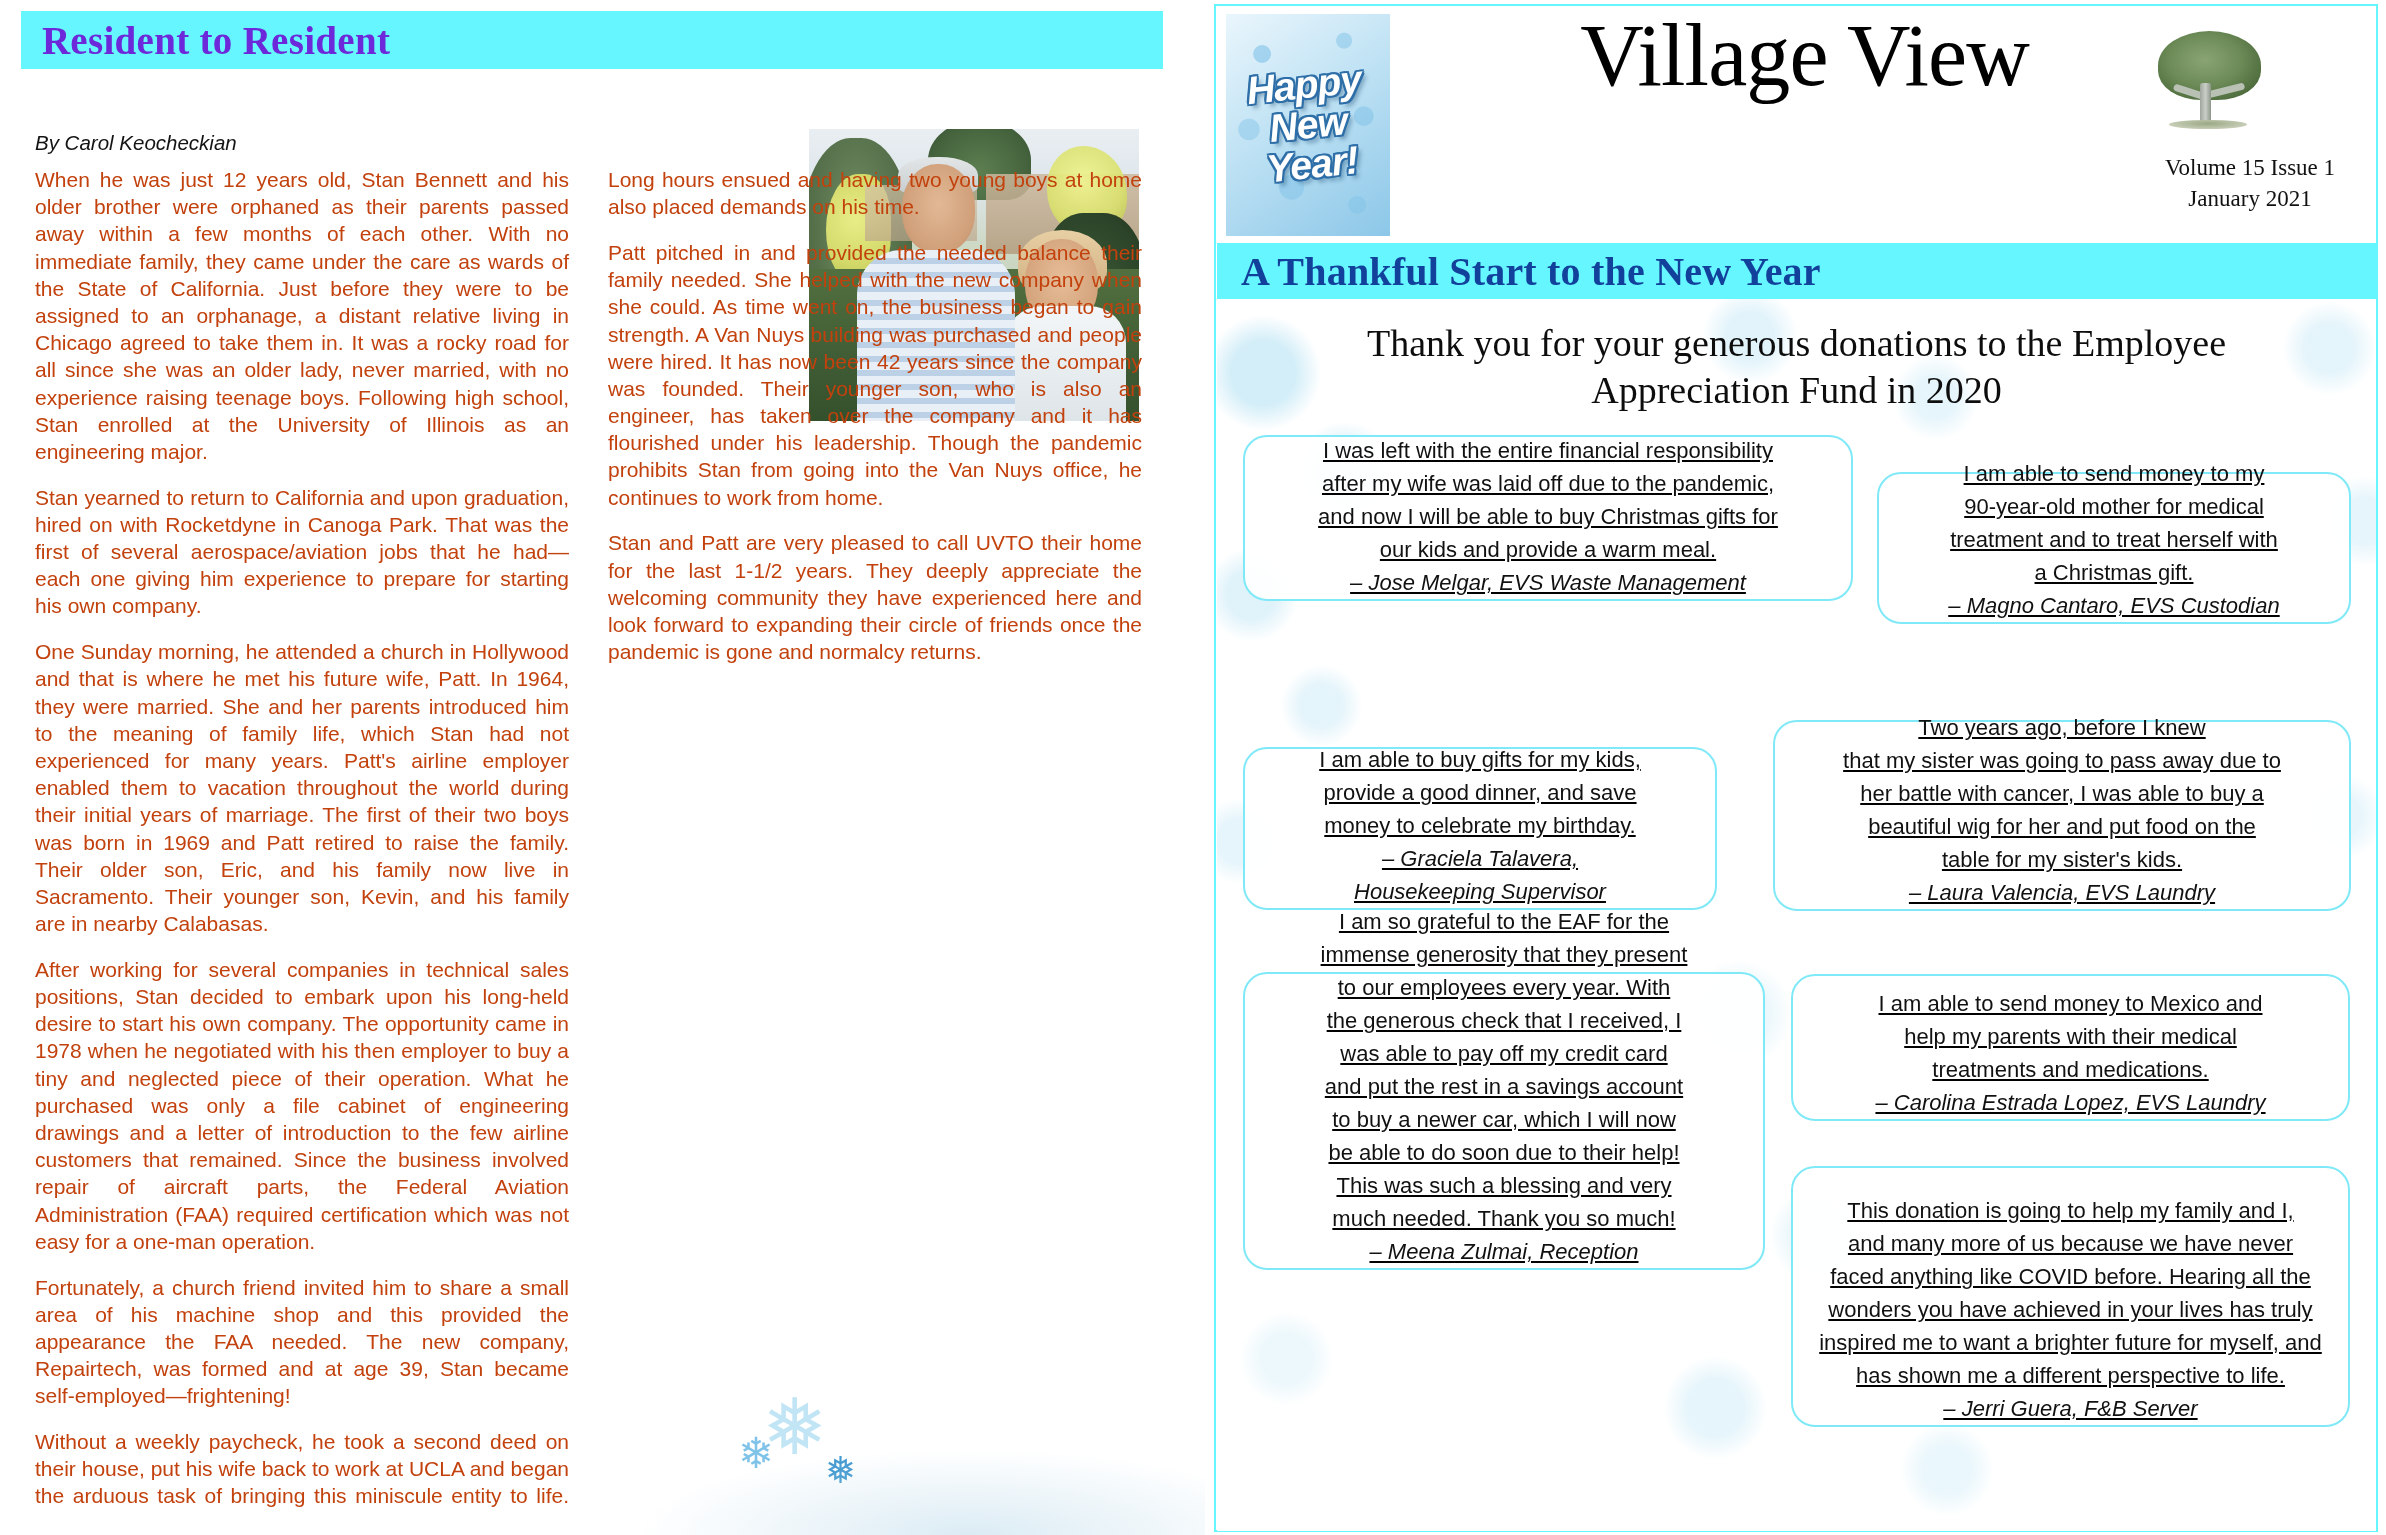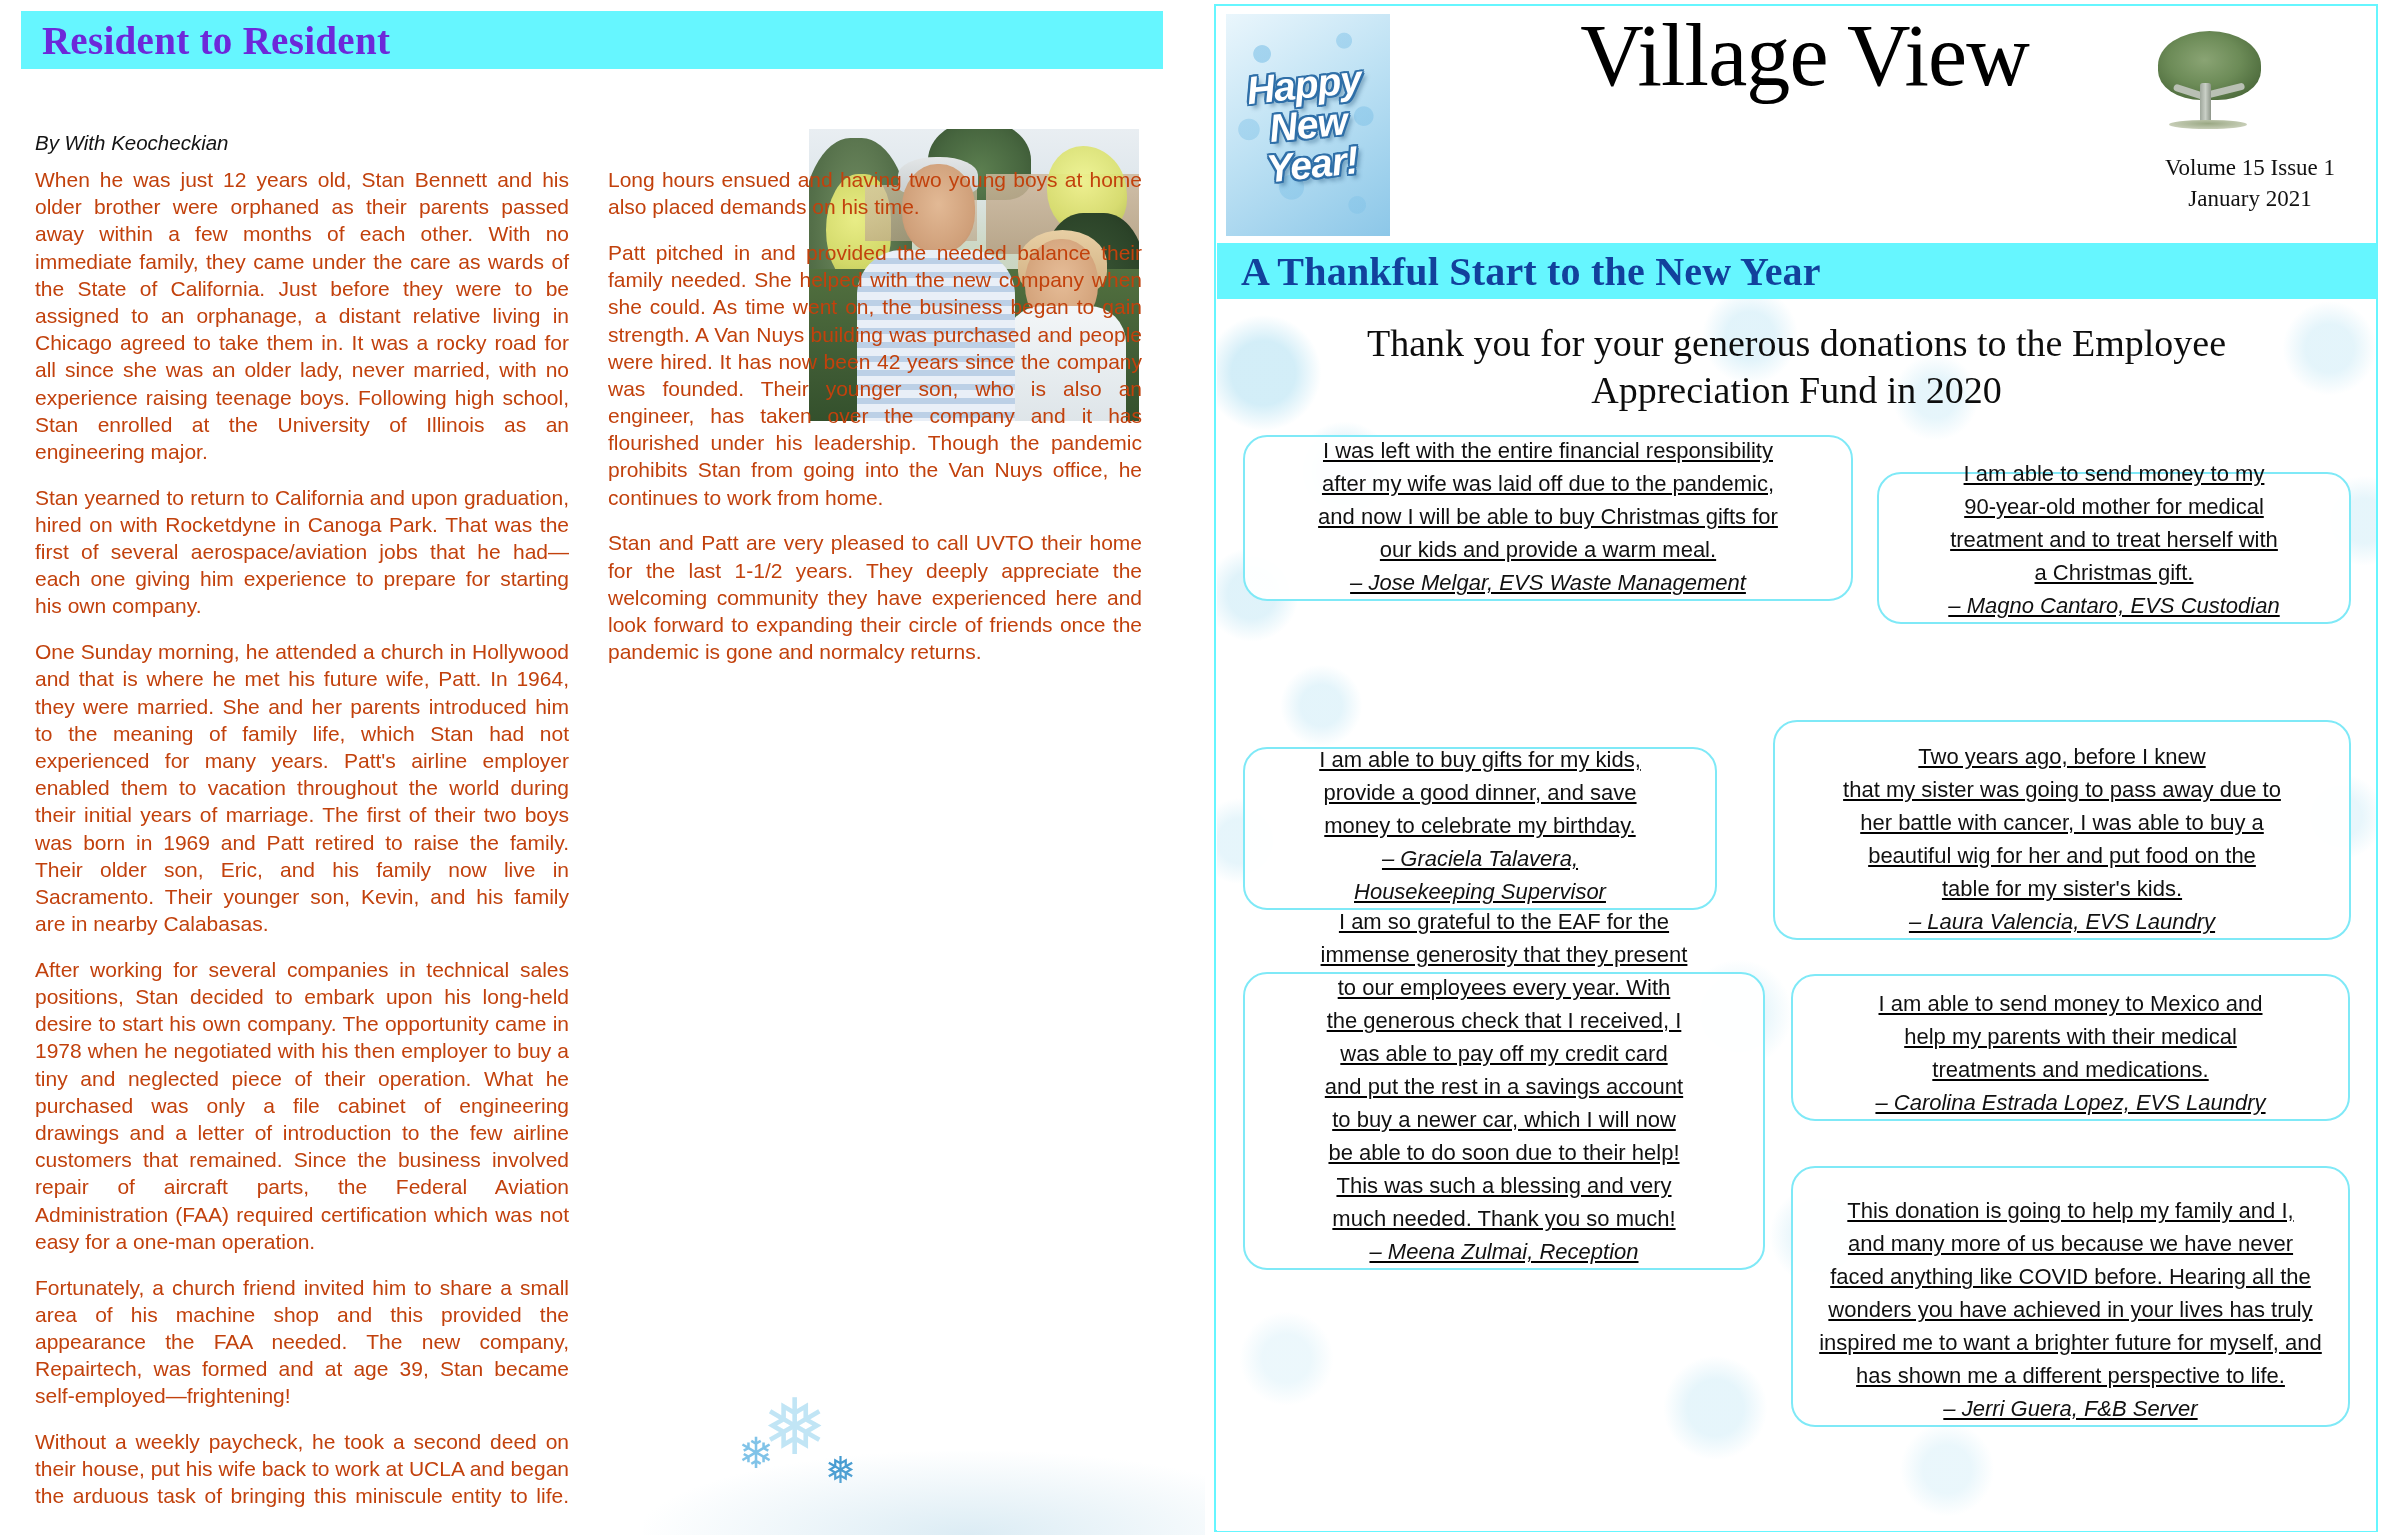--- a/index.html
+++ b/index.html
@@ -325,38 +325,38 @@
     white-space: pre-line;
   }
   .quote-attrib {
     font-style: italic;
   }
 
   
   #qb0 { left: 26px;  top: 136px; width: 610px;  height: 166px; }
   #qb1 { left: 660px; top: 173px; width: 474px;  height: 152px; }
   #qb2 { left: 26px;  top: 448px; width: 474px;  height: 163px; }
-  #qb3 { left: 556px; top: 421px; width: 578px;  height: 220px; }
+  #qb3 { left: 556px; top: 421px; width: 578px;  height: 191px; }
   #qb4 { left: 26px;  top: 673px; width: 522px;  height: 298px; }
   #qb5 { left: 574px; top: 675px; width: 559px;  height: 147px; }
   #qb6 { left: 574px; top: 867px; width: 559px;  height: 261px; }
 </style>
 </head>
 <body>
 
 <div class="page">
 
   <div class="left-panel">
 
     <div class="section-banner">
       <span class="section-banner-text">Resident to Resident</span>
     </div>
 
 
-    <div class="article-byline">By With Keocheckian</div>
+    <div class="article-byline">By Carol Keocheckian</div>
 
     <div class="photo-frame">
       <div class="photo-sky"></div>
       <div class="photo-tree-l"></div>
       <div class="photo-bush-y1"></div>
       <div class="photo-palm"></div>
       <div class="photo-bldg2"></div>
       <div class="photo-bldg"></div>
       <div class="photo-bush-y2"></div>
       <div class="photo-dark-r"></div>

